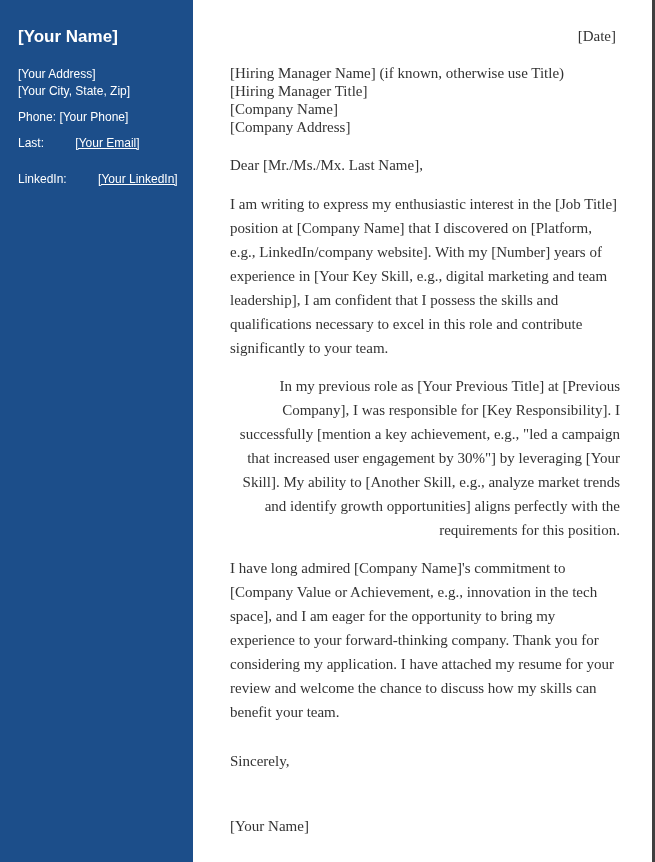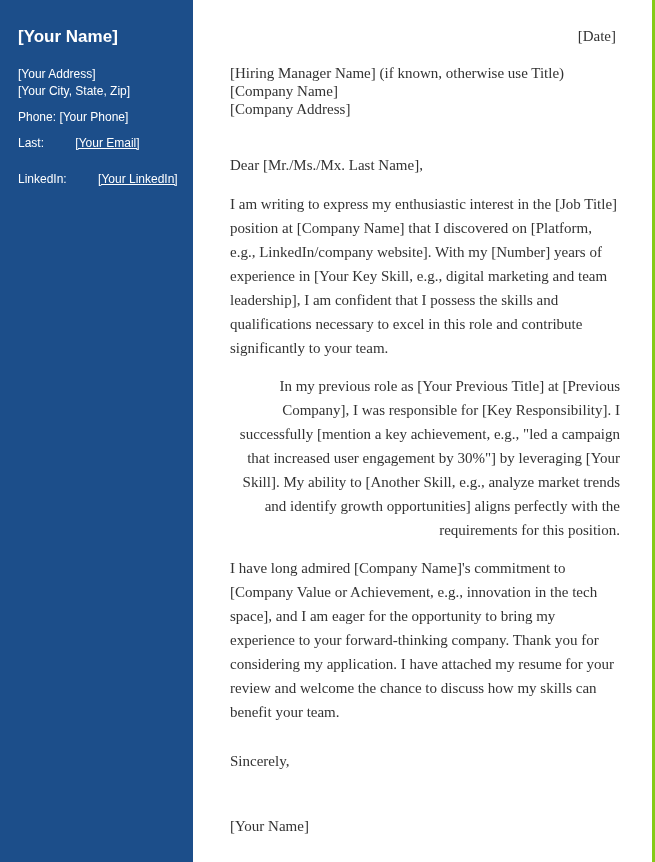--- a/index.html
+++ b/index.html
@@ -49,21 +49,21 @@
     }
     .main {
       position: relative;
       flex: 1;
       height: 862px;
       font-family: "Liberation Serif", serif;
       color: #333333;
       font-size: 15px;
       box-sizing: border-box;
       padding: 0 38px 0 37px;
-      border-right: 3px solid #84cc16;
+      border-right: 3px solid #404040;
     }
     .date {
       position: absolute;
       right: 36px;
       top: 27px;
       line-height: 18px;
     }
     .recipient {
       position: absolute;
       left: 37px;
@@ -116,20 +116,21 @@
     <div class="line gap-lg">
       <span>LinkedIn: </span><a>[Your LinkedIn]</a>
     </div>
   </aside>
 
   <main class="main">
     <div class="date">[Date]</div>
 
     <div class="recipient">
       <div>[Hiring Manager Name] (if known, otherwise use Title)</div>
+      <div>[Hiring Manager Title]</div>
       <div>[Company Name]</div>
       <div>[Company Address]</div>
     </div>
 
     <div class="salutation">Dear [Mr./Ms./Mx. Last Name],</div>
 
     <p class="para p1">I am writing to express my enthusiastic interest in the [Job Title] position at [Company Name] that I discovered on [Platform, e.g., LinkedIn/company website]. With my [Number] years of experience in [Your Key Skill, e.g., digital marketing and team leadership], I am confident that I possess the skills and qualifications necessary to excel in this role and contribute significantly to your team.</p>
     <p class="para p2">In my previous role as [Your Previous Title] at [Previous Company], I was responsible for [Key Responsibility]. I successfully [mention a key achievement, e.g., "led a campaign that increased user engagement by 30%"] by leveraging [Your Skill]. My ability to [Another Skill, e.g., analyze market trends and identify growth opportunities] aligns perfectly with the requirements for this position.</p>
     <p class="para p3">I have long admired [Company Name]'s commitment to [Company Value or Achievement, e.g., innovation in the tech space], and I am eager for the opportunity to bring my experience to your forward-thinking company. Thank you for considering my application. I have attached my resume for your review and welcome the chance to discuss how my skills can benefit your team.</p>
 

